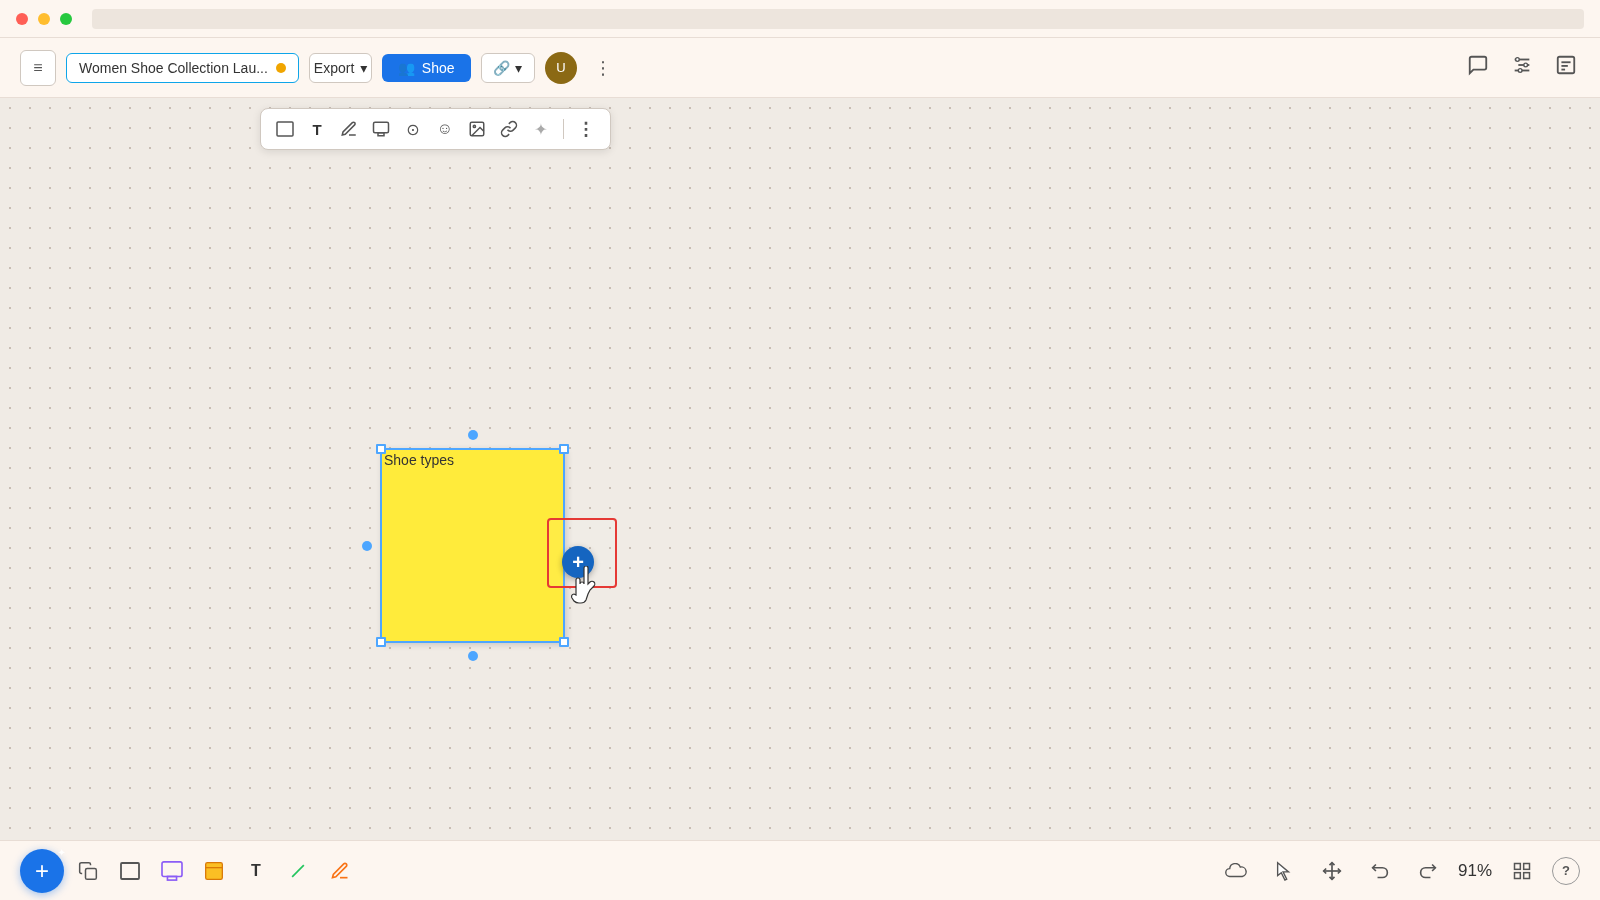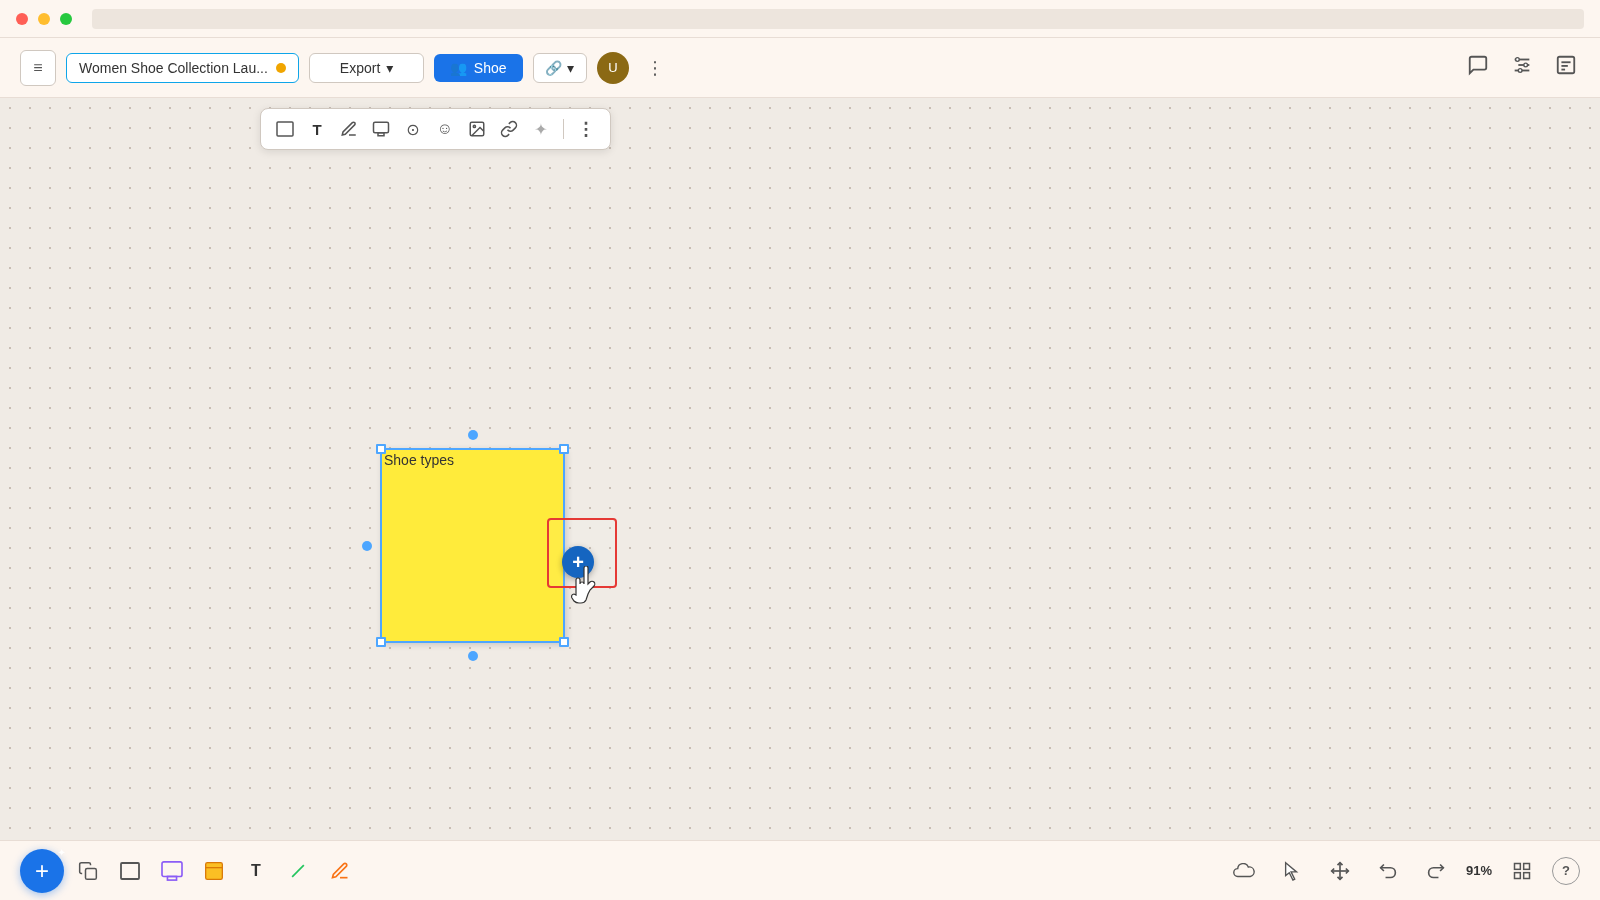--- a/index.html
+++ b/index.html
@@ -68,21 +68,21 @@
     .doc-title .dot {
       width: 10px; height: 10px;
       border-radius: 50%;
       background: #f0a500;
       flex-shrink: 0;
     }
     .export-btn {
       background: white;
       border: 1px solid #d0c8c0;
       border-radius: 6px;
-      padding: 6px 30px;
+      padding: 6px 4px;
       font-size: 14px;
       color: #333;
       cursor: pointer;
       display: flex;
       align-items: center;
       gap: 6px;
     }
     .share-btn {
       background: #1a73e8;
       border: none;
@@ -310,23 +310,23 @@
       font-size: 18px;
       color: #555;
     }
     .bottom-right {
       margin-left: auto;
       display: flex;
       align-items: center;
       gap: 12px;
     }
     .zoom-level {
-      font-size: 13px;
+      font-size: 17px;
       color: #333;
-      font-weight: 700;
+      font-weight: 400;
     }
   </style>
 </head>
 <body>
 
 <div class="title-bar">
   <span class="traffic-light" style="background:#ff5f56"></span>
   <span class="traffic-light" style="background:#ffbd2e"></span>
   <span class="traffic-light" style="background:#27c93f"></span>
   <div class="title-input"></div>

